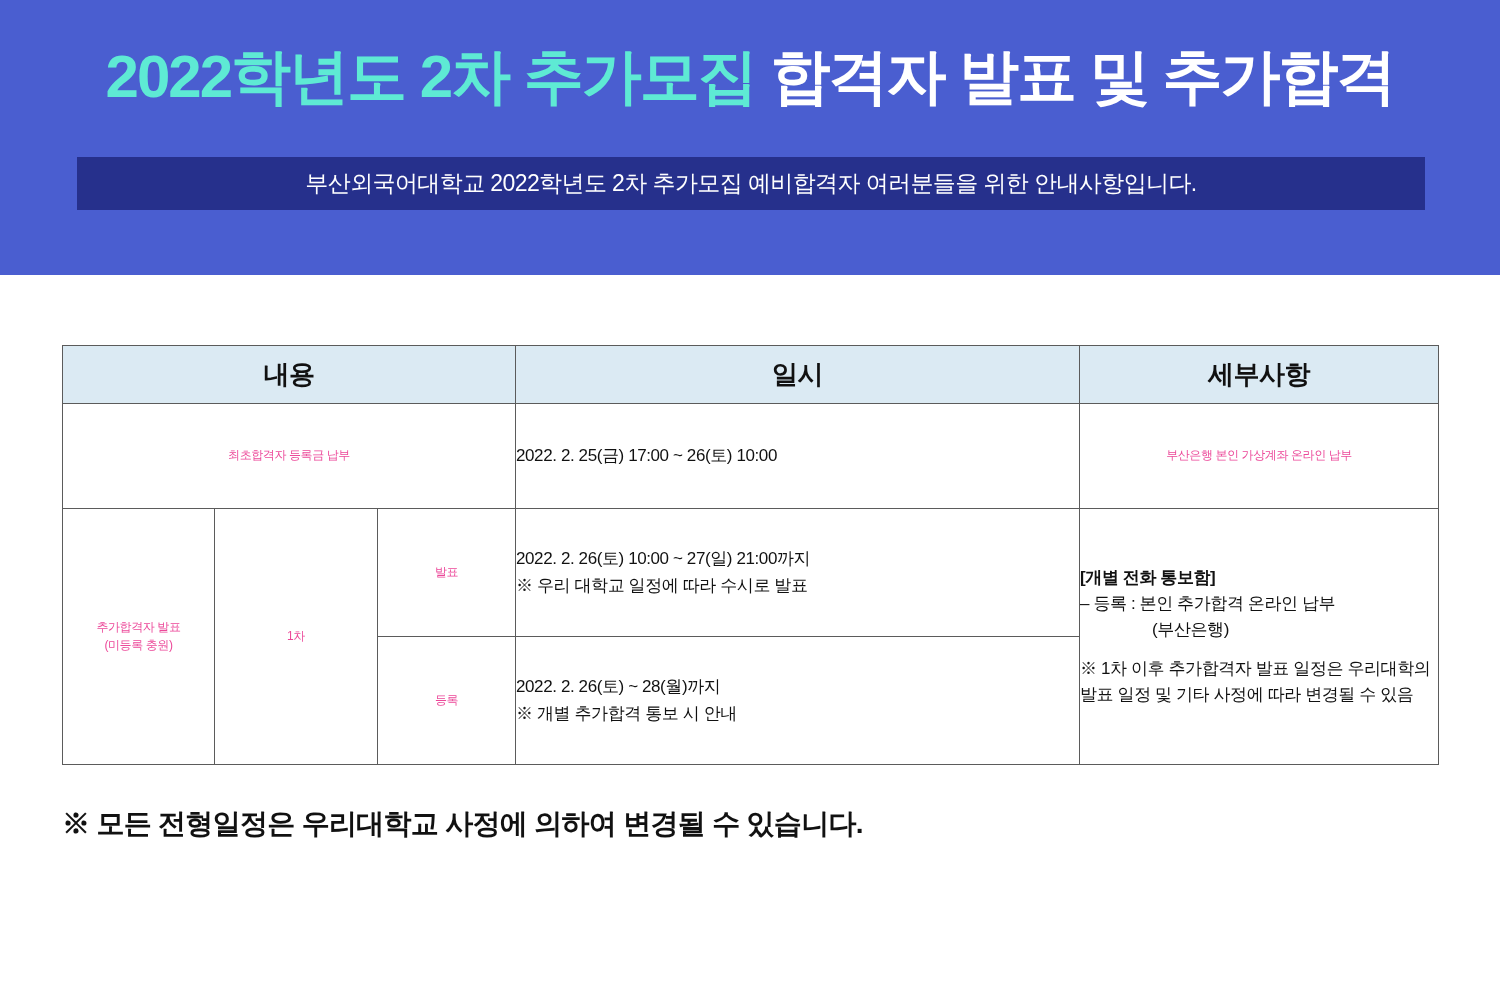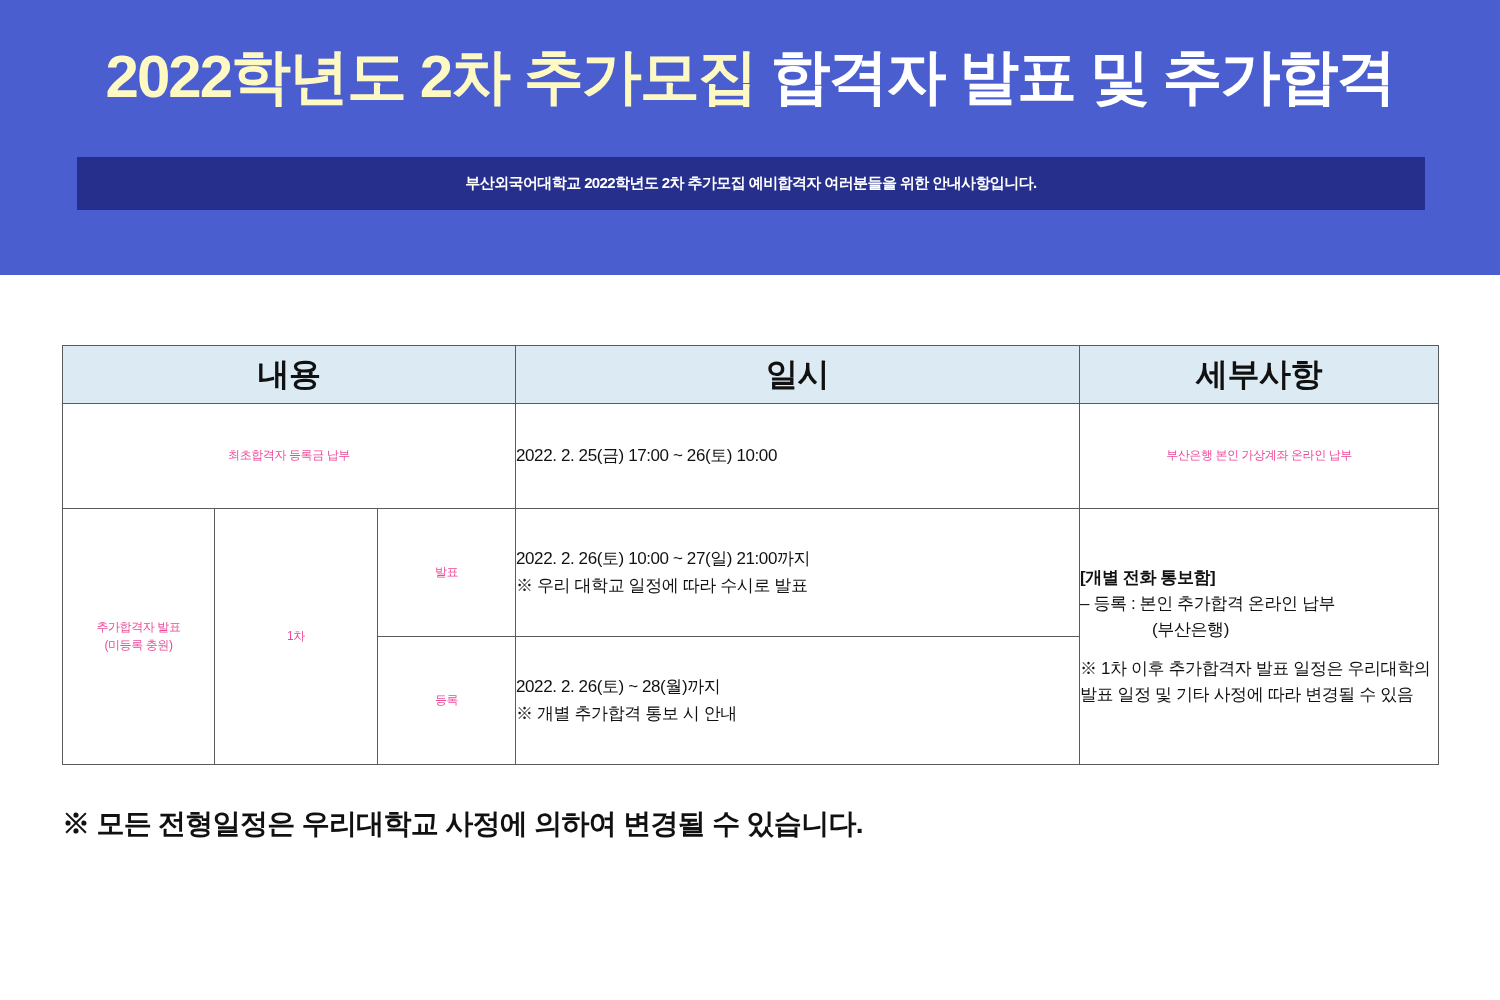--- a/index.html
+++ b/index.html
@@ -27,40 +27,40 @@
     left: 0;
     width: 1500px;
     text-align: center;
     font-size: 60px;
     font-weight: bold;
     letter-spacing: -2px;
     line-height: 1.1;
     white-space: nowrap;
   }
   .banner-title .hl {
-    color: #fef9c3;
+    color: #5eead4;
   }
   .banner-title .wh {
     color: #ffffff;
   }
   .banner-sub-wrap {
     position: absolute;
     top: 157px;
     left: 77px;
     width: 1348px;
     height: 53px;
     background: #26308c;
     display: flex;
     align-items: center;
     justify-content: center;
   }
   .banner-sub {
     color: #ffffff;
-    font-size: 15px;
-    font-weight: bold;
+    font-size: 23px;
+    font-weight: normal;
     letter-spacing: -0.6px;
     white-space: nowrap;
   }
 
   
   .table-area {
     position: absolute;
     top: 345px;
     left: 62px;
     width: 1376px;
@@ -72,21 +72,21 @@
   }
   table.schedule td, table.schedule th {
     border: 1px solid #5b5b5b;
     padding: 0;
     vertical-align: middle;
   }
   .hdr {
     background: #dbeaf3;
     height: 57px;
     text-align: center;
-    font-size: 32px;
+    font-size: 26px;
     font-weight: bold;
     color: #111111;
     letter-spacing: -0.5px;
   }
   .cell-center {
     text-align: center;
     font-size: 12px;
     color: #ec4899;
     letter-spacing: -0.4px;
     line-height: 1.45;

